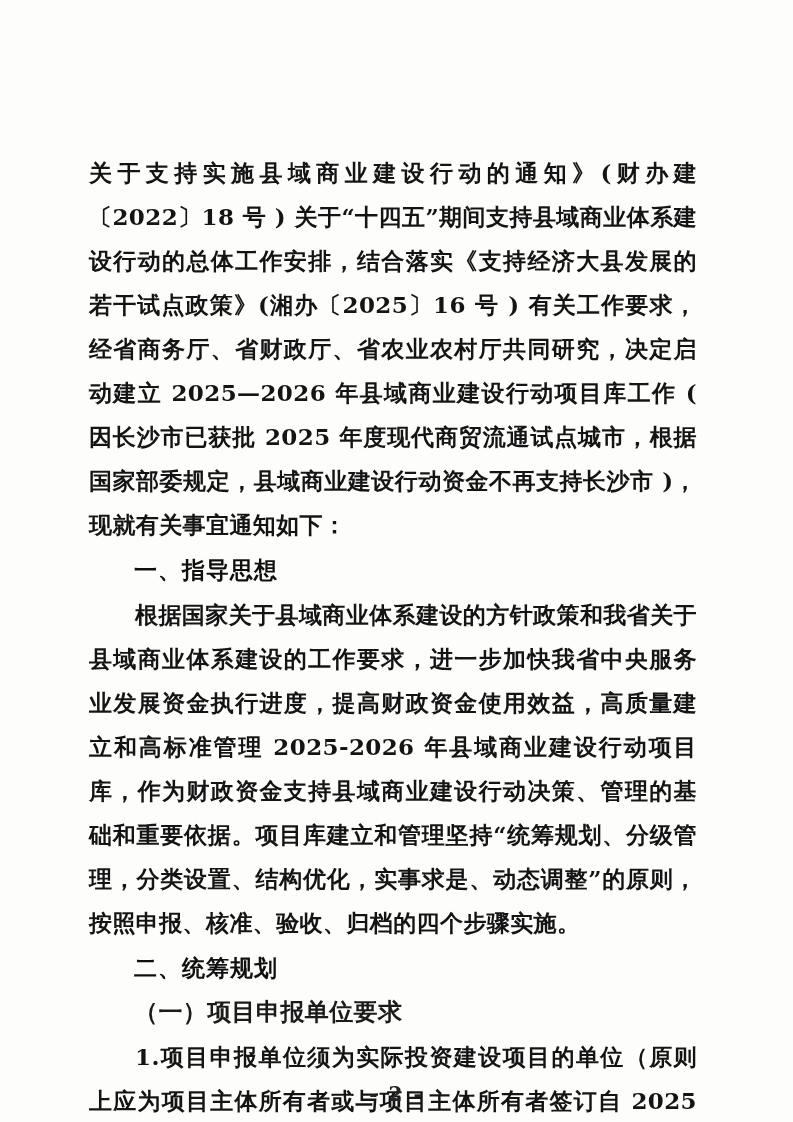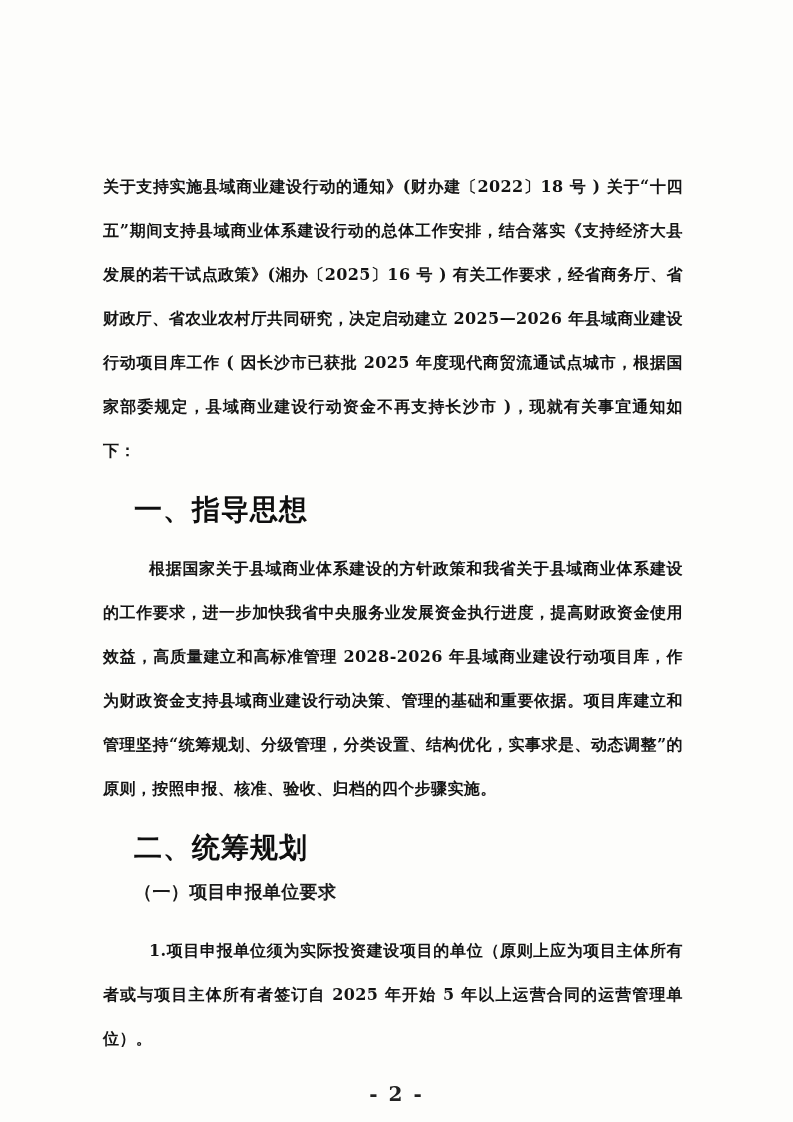--- a/index.html
+++ b/index.html
@@ -20,43 +20,43 @@
     inset: 0;
     background: #fdfdfb;
   }
   .page-body {
     position: absolute;
     left: 88px;
     top: 150px;
     width: 610px;
   }
   .para {
-    font-size: 16px;
+    font-size: 23px;
     line-height: 44px;
     letter-spacing: 0.4px;
     text-align: justify;
     text-justify: inter-ideograph;
-    margin: 15px;
+    margin: 1px;
     font-weight: 600;
     color: #141414;
   }
   .indent2 {
     text-indent: 46px;
   }
   .heading {
-    font-size: 28px;
+    font-size: 23px;
     line-height: 44px;
     font-weight: 700;
     margin: 0;
     text-indent: 46px;
     letter-spacing: 1px;
     color: #0f0f0f;
   }
   .sub-heading {
-    font-size: 18px;
+    font-size: 24px;
     line-height: 44px;
     font-weight: 600;
     margin: 0;
     text-indent: 46px;
     letter-spacing: 0.4px;
   }
   .footer {
     position: absolute;
     left: 0;
     right: 0;
@@ -80,21 +80,21 @@
 <body>
 
 <div class="page">
 
   <div class="page-body">
 
     <p class="para">关于支持实施县域商业建设行动的通知》(财办建〔2022〕18 号 ) 关于“十四五”期间支持县域商业体系建设行动的总体工作安排，结合落实《支持经济大县发展的若干试点政策》(湘办〔2025〕16 号 ) 有关工作要求，经省商务厅、省财政厅、省农业农村厅共同研究，决定启动建立 2025—2026 年县域商业建设行动项目库工作 ( 因长沙市已获批 2025 年度现代商贸流通试点城市，根据国家部委规定，县域商业建设行动资金不再支持长沙市 )，现就有关事宜通知如下：</p>
 
     <p class="heading">一、指导思想</p>
 
-    <p class="para indent2">根据国家关于县域商业体系建设的方针政策和我省关于县域商业体系建设的工作要求，进一步加快我省中央服务业发展资金执行进度，提高财政资金使用效益，高质量建立和高标准管理 2028-2026 年县域商业建设行动项目库，作为财政资金支持县域商业建设行动决策、管理的基础和重要依据。项目库建立和管理坚持“统筹规划、分级管理，分类设置、结构优化，实事求是、动态调整”的原则，按照申报、核准、验收、归档的四个步骤实施。</p>
+    <p class="para indent2">根据国家关于县域商业体系建设的方针政策和我省关于县域商业体系建设的工作要求，进一步加快我省中央服务业发展资金执行进度，提高财政资金使用效益，高质量建立和高标准管理 2025-2026 年县域商业建设行动项目库，作为财政资金支持县域商业建设行动决策、管理的基础和重要依据。项目库建立和管理坚持“统筹规划、分级管理，分类设置、结构优化，实事求是、动态调整”的原则，按照申报、核准、验收、归档的四个步骤实施。</p>
 
     <p class="heading">二、统筹规划</p>
 
     <p class="sub-heading">（一）项目申报单位要求</p>
 
     <p class="para indent2">1.项目申报单位须为实际投资建设项目的单位（原则上应为项目主体所有者或与项目主体所有者签订自 2025 年开始 5 年以上运营合同的运营管理单位）。</p>
 
   </div>
 
   <div class="rule"></div>

